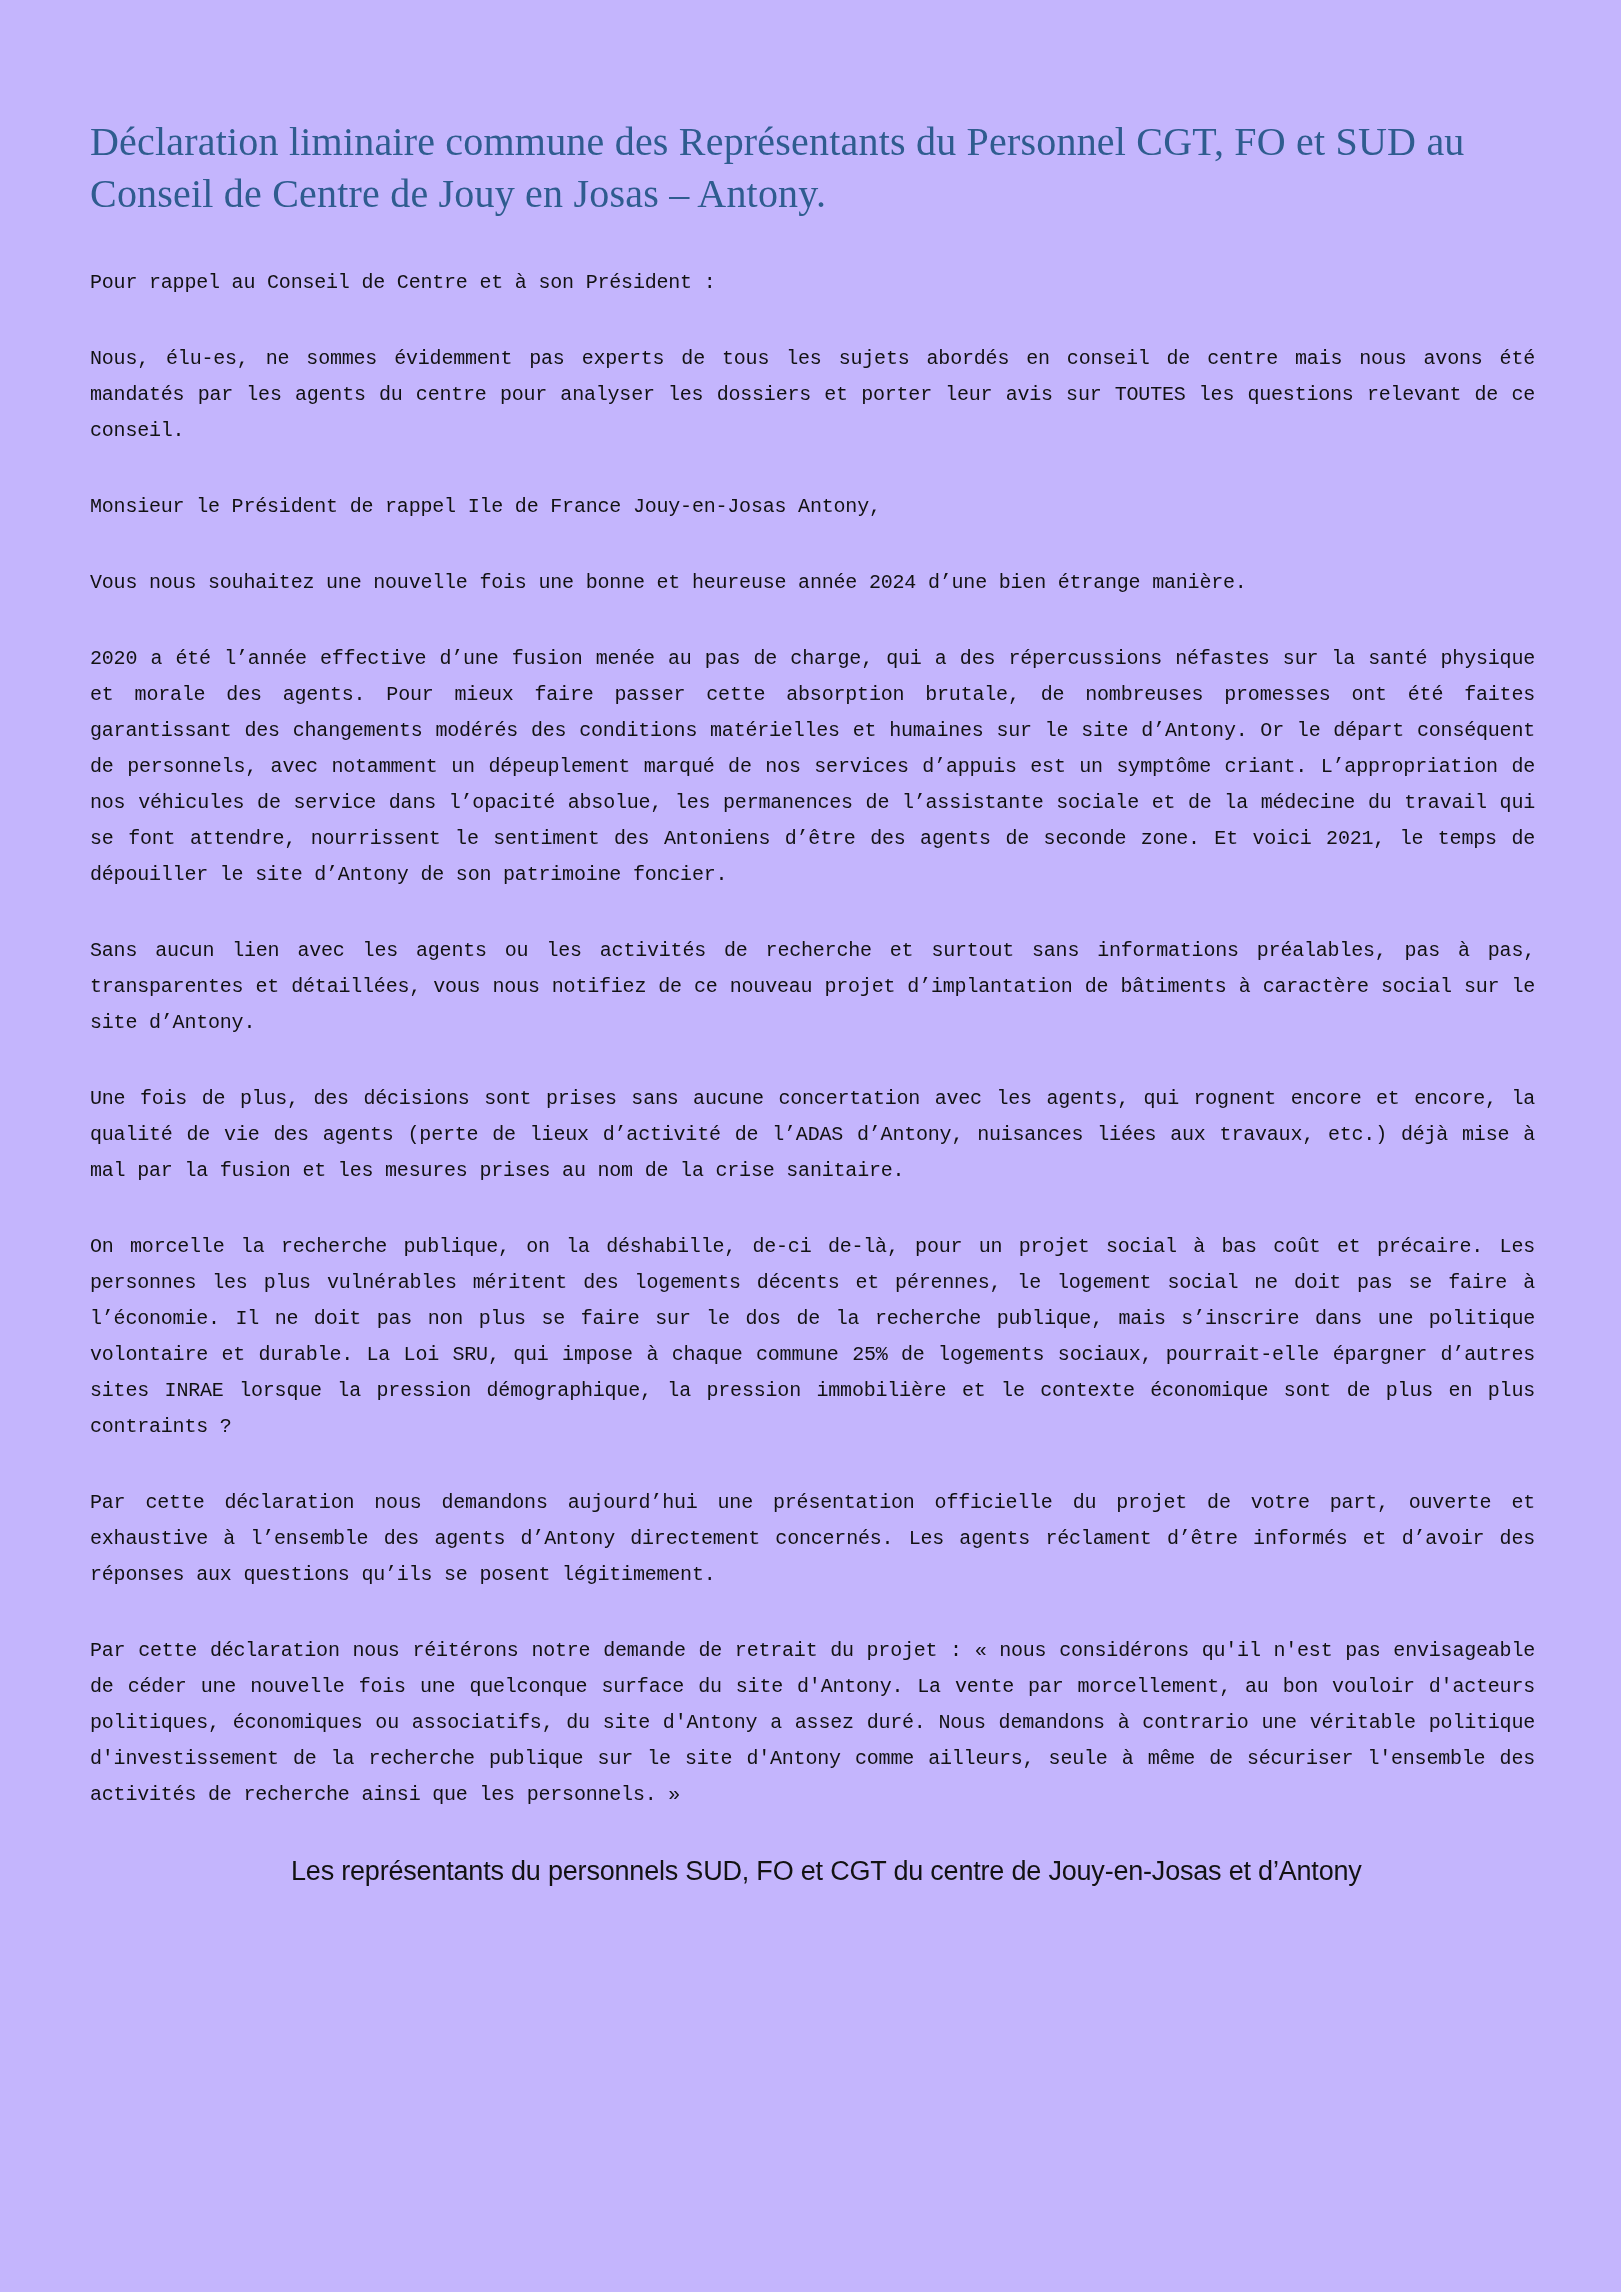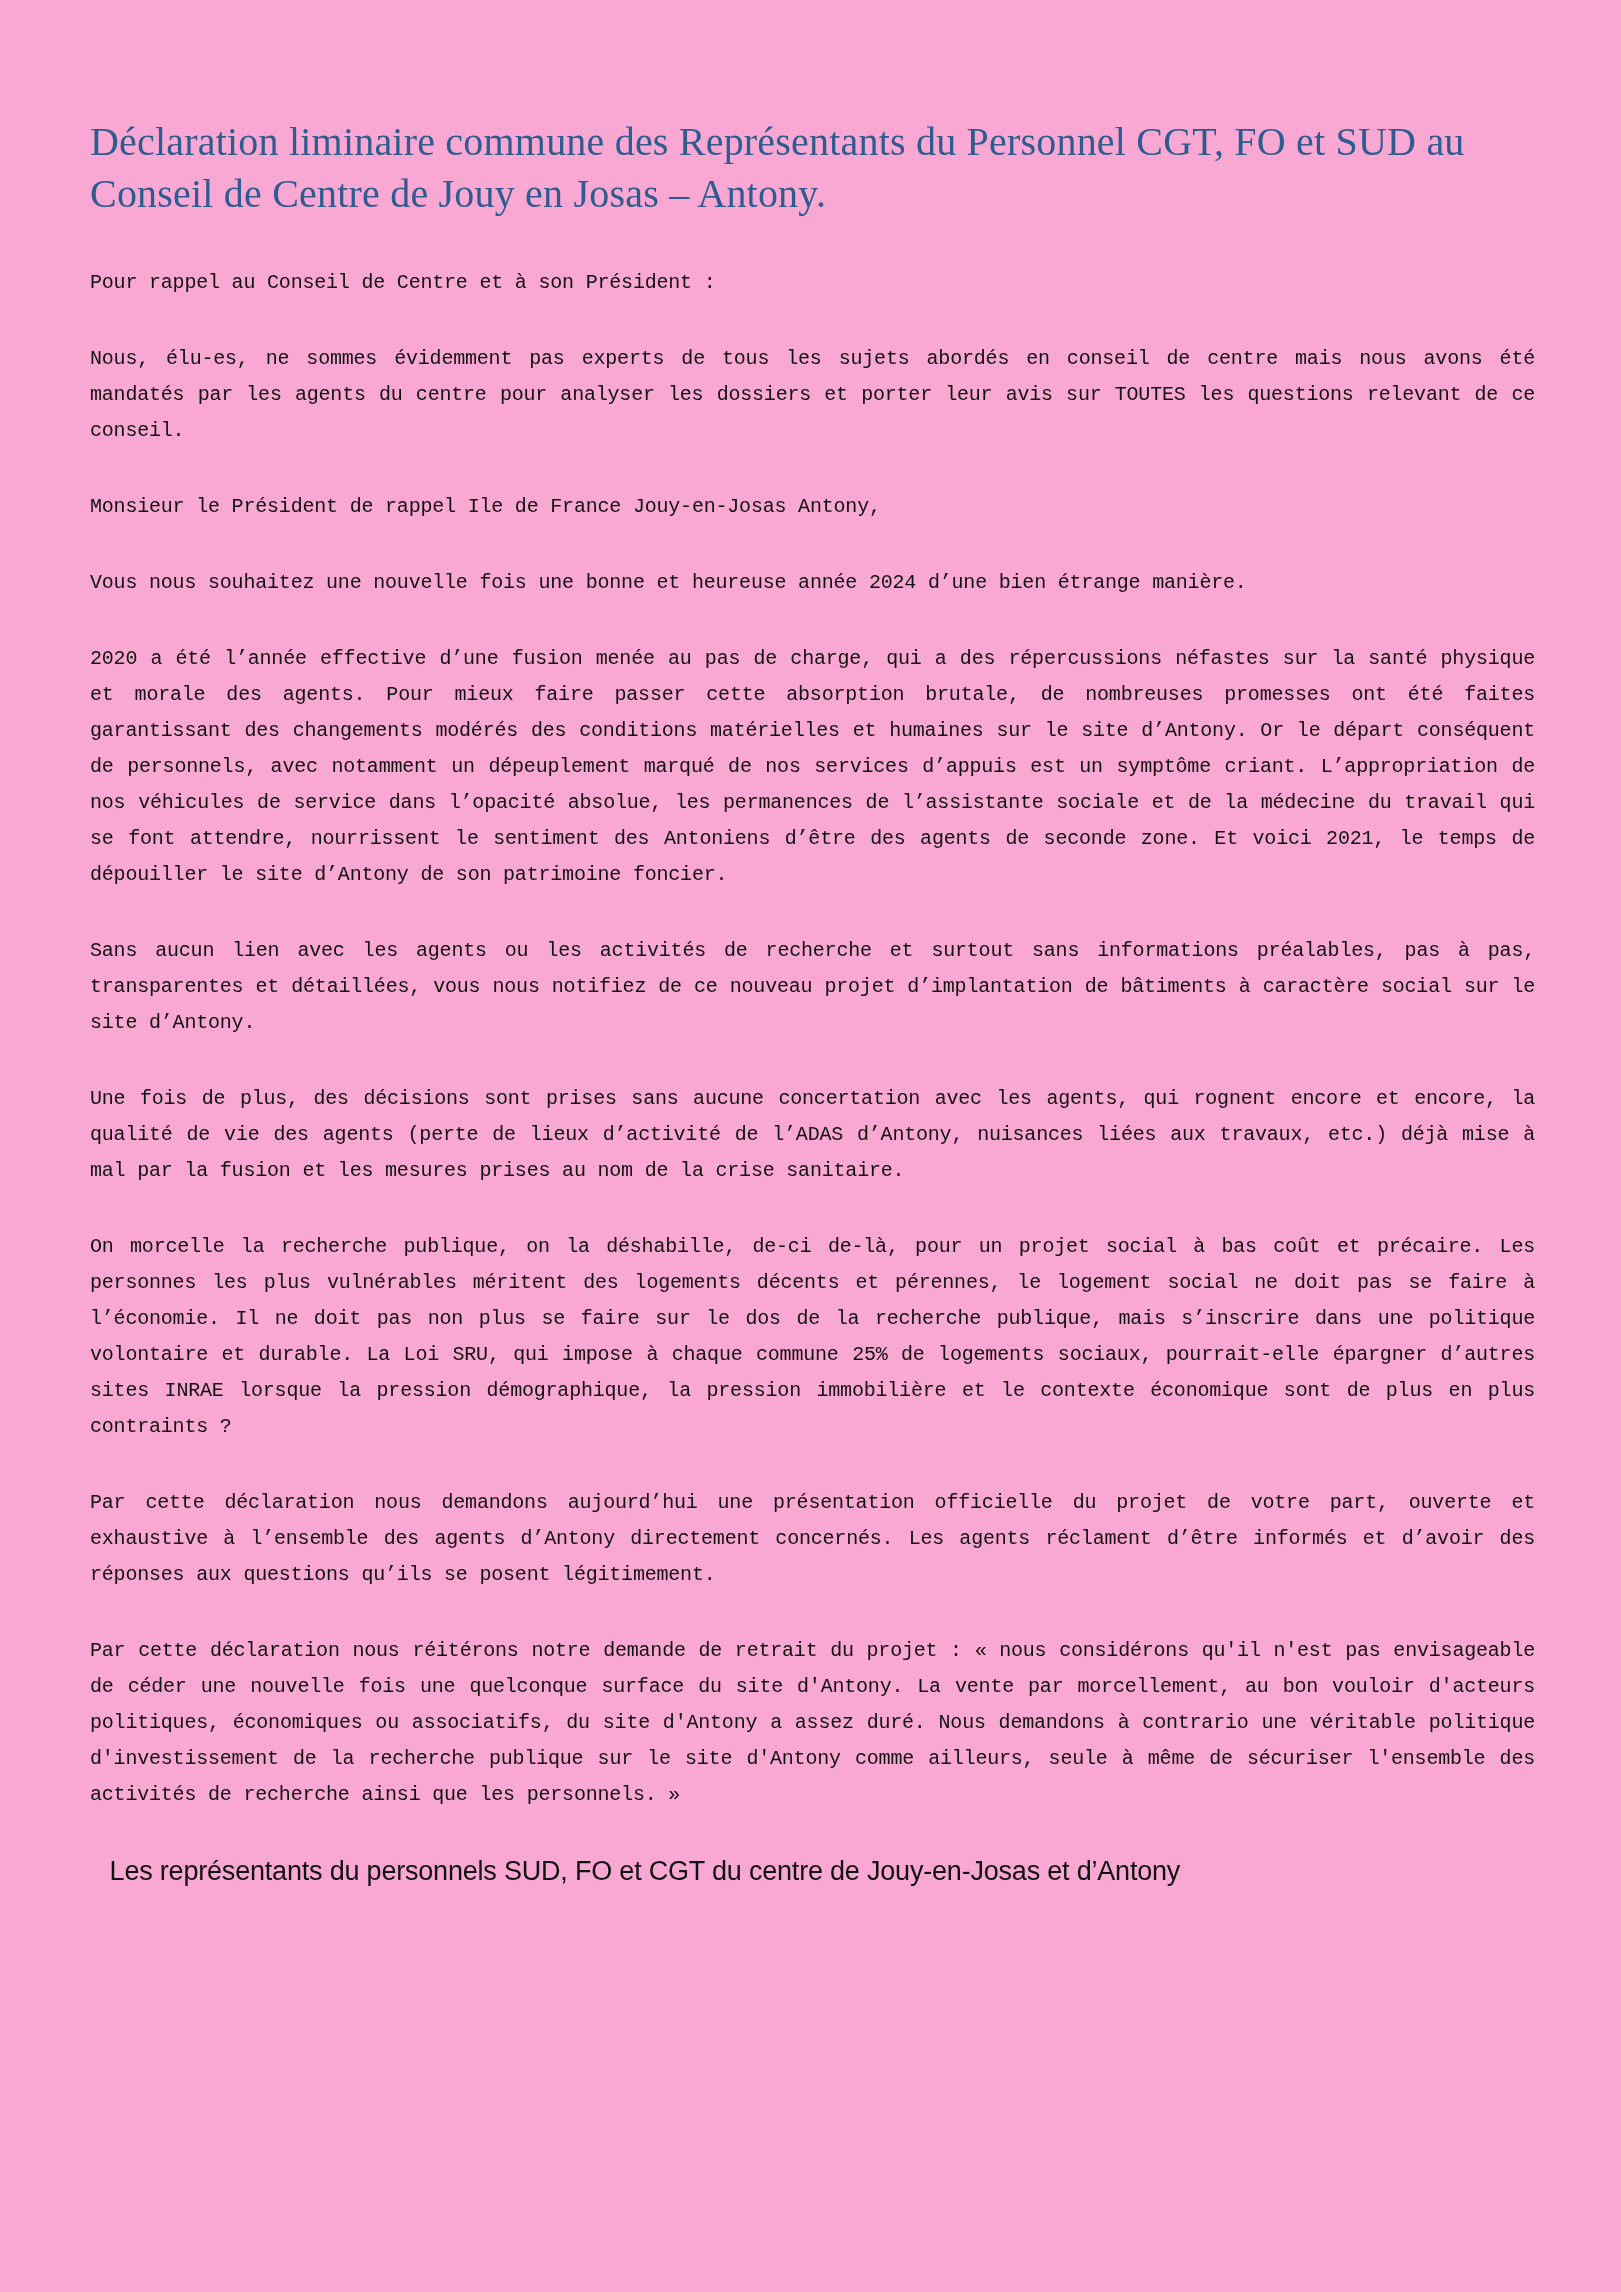--- a/index.html
+++ b/index.html
@@ -5,21 +5,21 @@
   html, body {
     margin: 0;
     padding: 0;
     background: #ffffff;
   }
   .page {
     position: relative;
     width: 1621px;
     height: 2293px;
     box-sizing: border-box;
-    background: #f9a8d4;
+    background: #c4b5fd;
     padding: 116px 78px 0 90px;
     overflow: hidden;
   }
   .doc-title {
     font-family: "Liberation Serif", "DejaVu Serif", serif;
     font-weight: 400;
     font-size: 40px;
     line-height: 52px;
     color: #2f5c8f;
     margin: 0 0 45px 0;
@@ -36,21 +36,21 @@
   }
   .para.single {
     text-align: left;
   }
   .signature {
     font-family: "Liberation Sans", "DejaVu Sans", sans-serif;
     font-size: 27px;
     line-height: 36px;
     letter-spacing: -0.2px;
     color: #121212;
-    text-align: left;
+    text-align: center;
     text-indent: 19.6px;
     margin: 0;
   }
 </style>
 </head>
 <body>
 
 <div class="page">
 
   <h1 class="doc-title">Déclaration liminaire commune des Représentants du Personnel CGT, FO et SUD au Conseil de Centre de Jouy en Josas – Antony.</h1>

